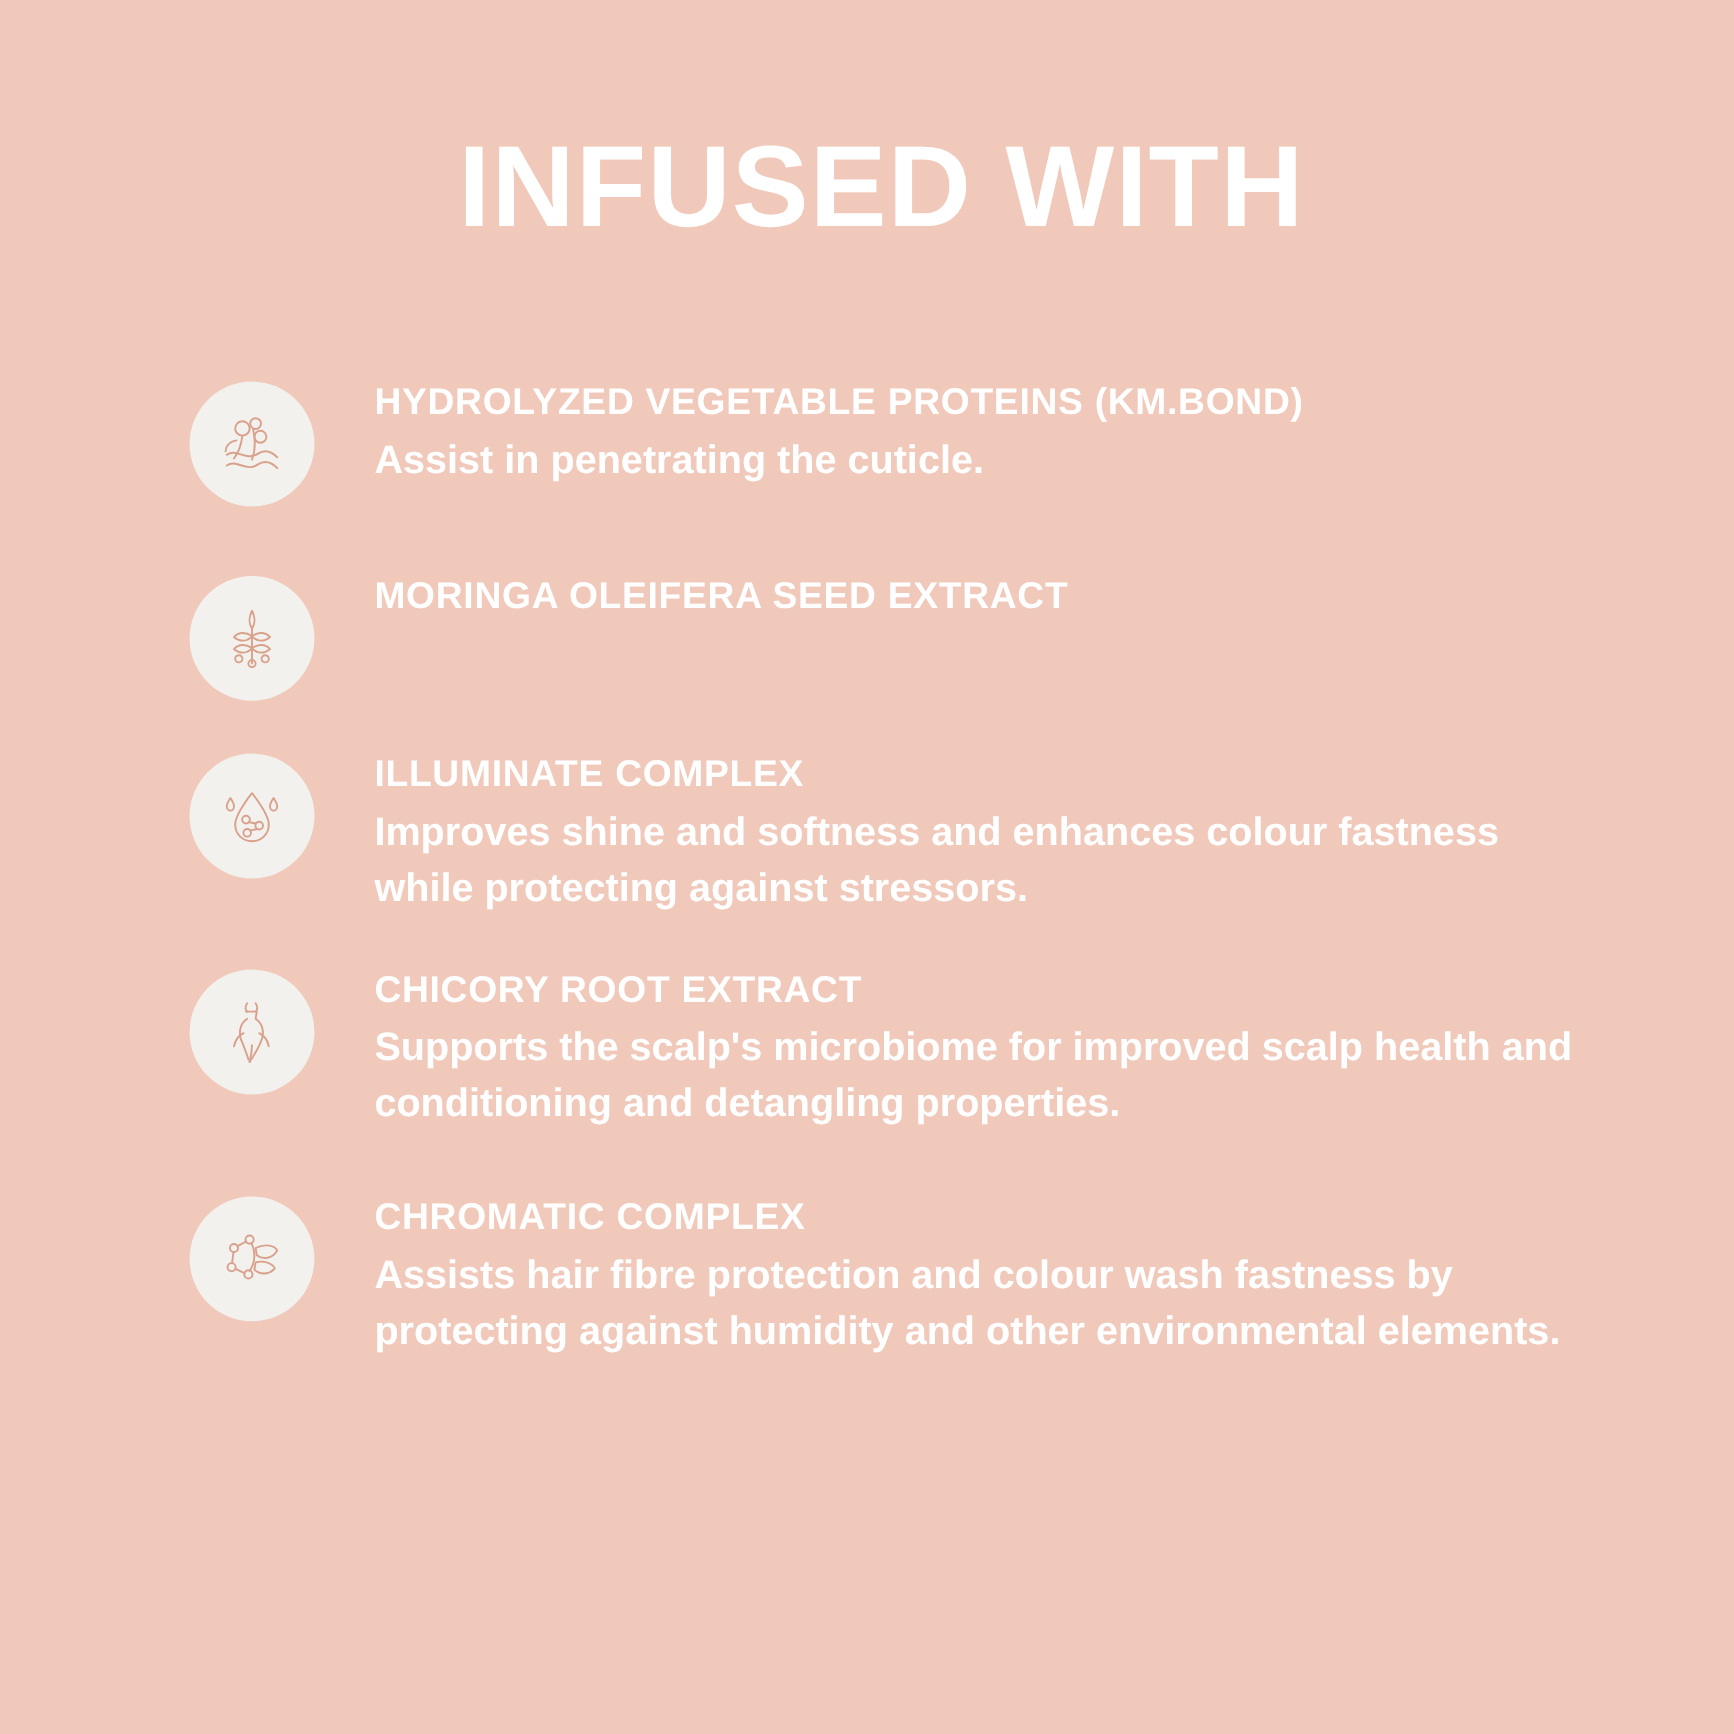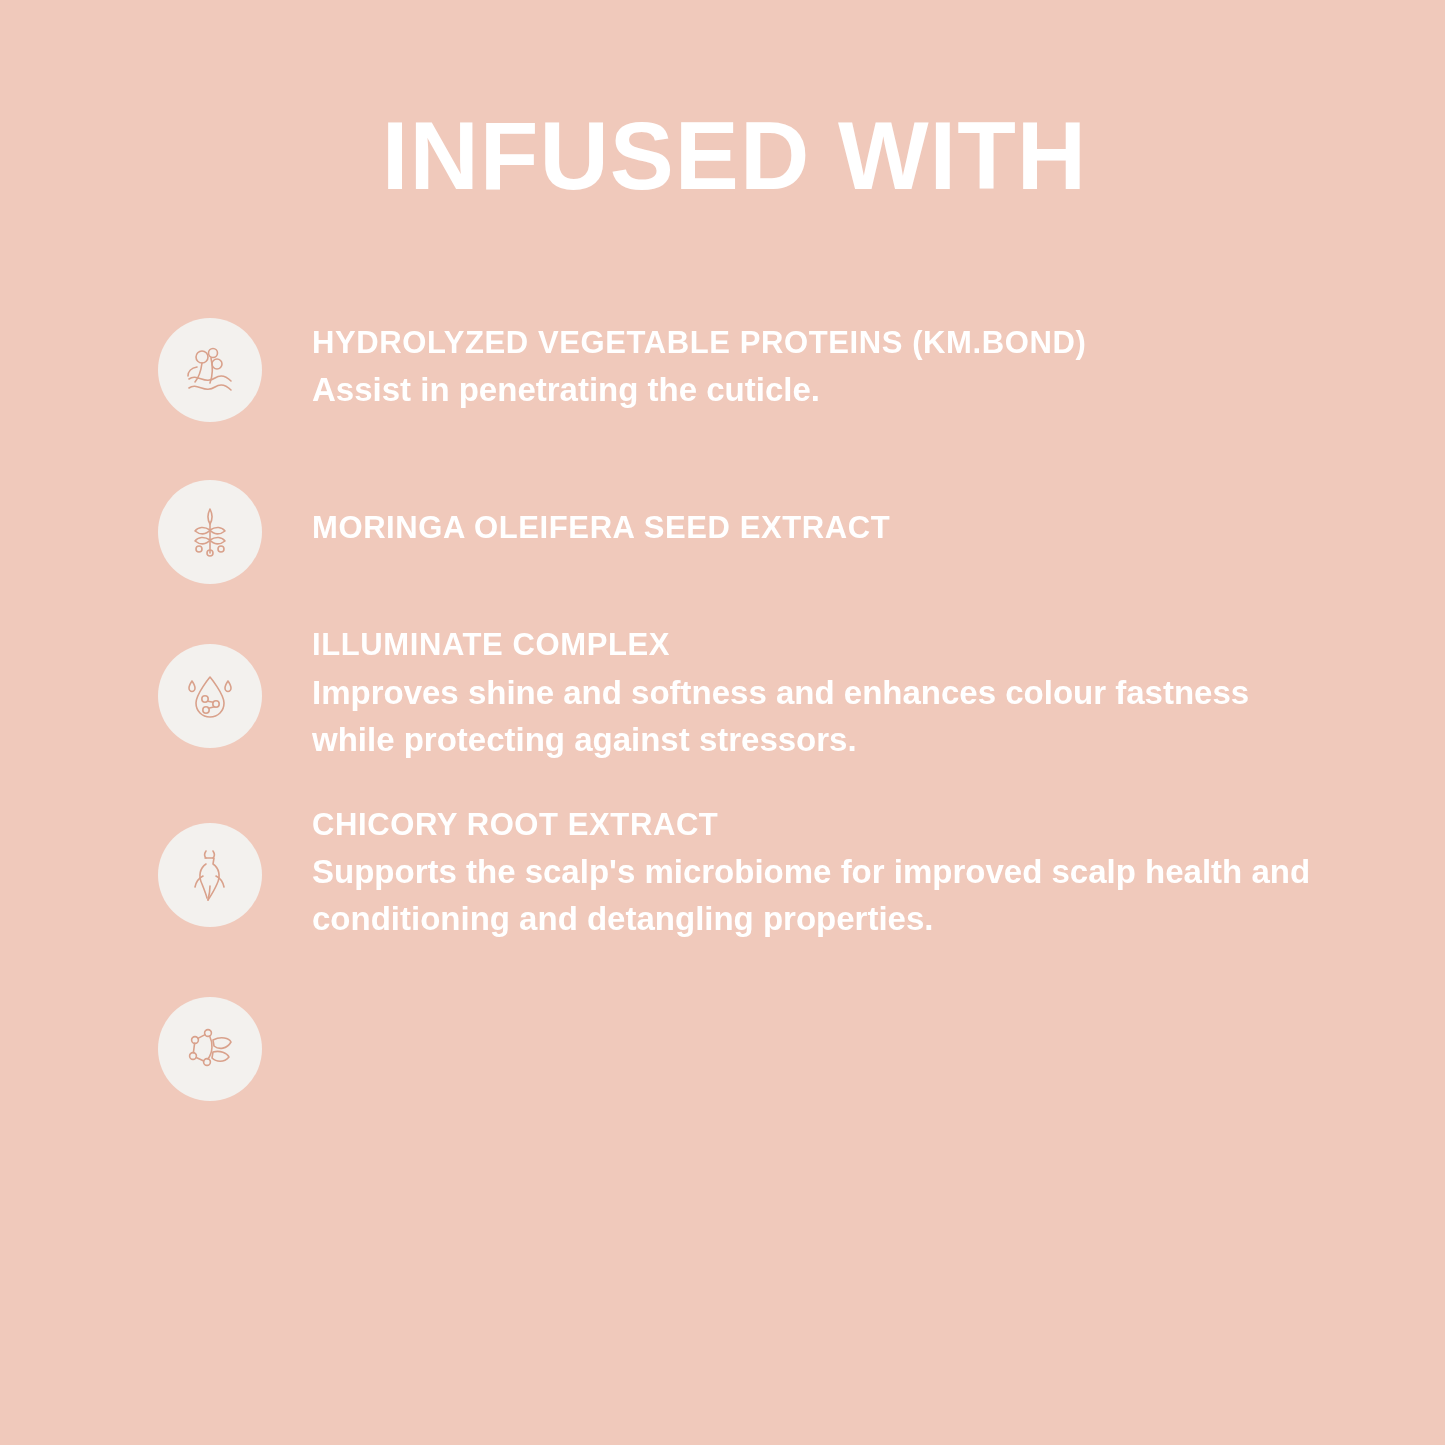--- a/index.html
+++ b/index.html
@@ -33,21 +33,21 @@
     line-height: 1.0;
   }
   .list {
     position: absolute;
     top: 312px;
     left: 158px;
     width: 1180px;
   }
   .item {
     display: flex;
-    align-items: center;
+    align-items: flex-start;
     margin-bottom: 38px;
   }
   .icon-wrap {
     flex: 0 0 auto;
     width: 104px;
     height: 104px;
     border-radius: 50%;
     background: #f3f1ee;
     display: flex;
     align-items: center;
@@ -176,16 +176,20 @@
           <circle cx="16" cy="40" r="3.4"></circle>
           <circle cx="30" cy="46" r="3.4"></circle>
           <path d="M20.9 22.4 L28.1 18.6"></path>
           <path d="M17.6 27.3 L16.4 36.6"></path>
           <path d="M19.2 41.4 L26.8 44.9"></path>
           <path d="M32.6 20 C36 27, 36 36, 31 43"></path>
           <path d="M36 24 C44 20, 52 22, 54 26 C50 33, 42 34, 37 30Z"></path>
           <path d="M36 36 C43 34, 50 37, 52 41 C47 47, 39 46, 35 42Z"></path>
         </svg>
       </div>
+      <div class="text-wrap">
+        <p class="item-title">CHROMATIC COMPLEX</p>
+        <p class="item-desc">Assists hair fibre protection and colour wash fastness by protecting against humidity and other environmental elements.</p>
+      </div>
     </div>
 
   </div>
 </div>
 
 </body></html>

